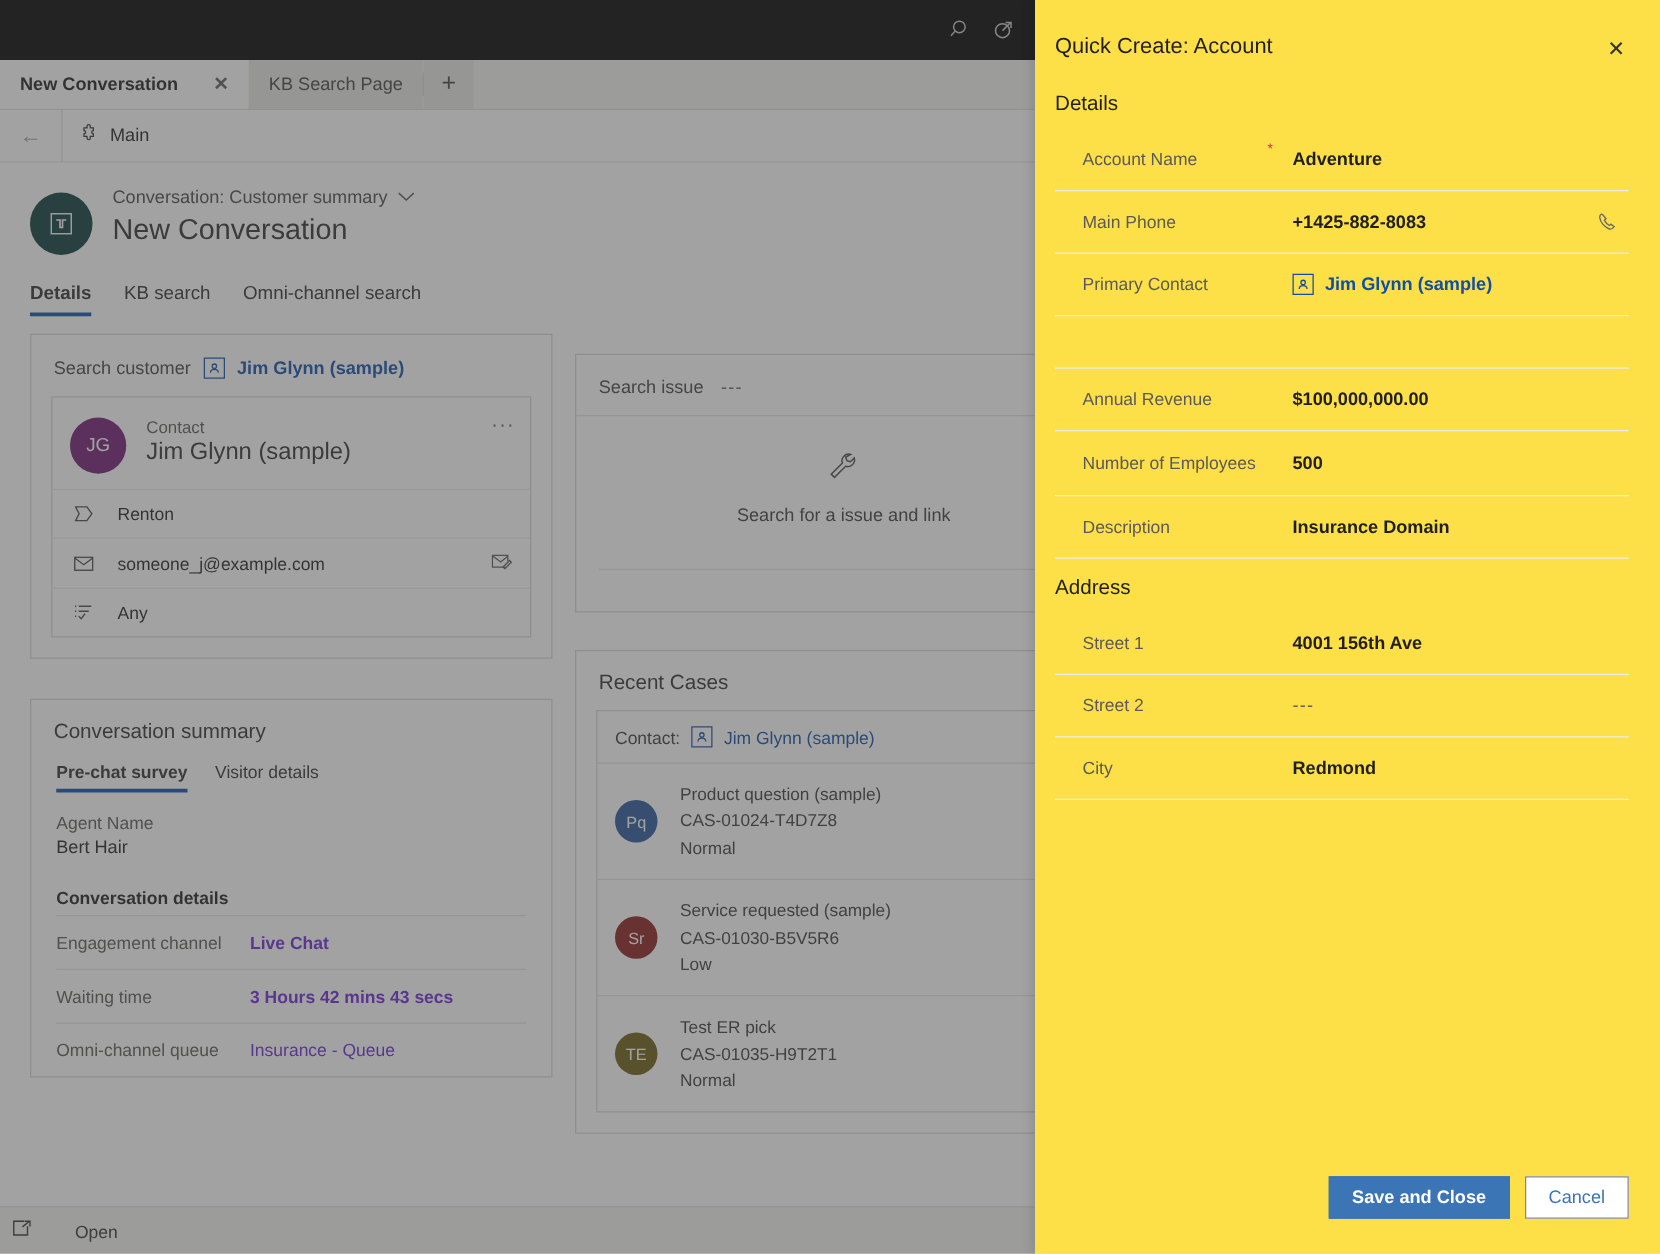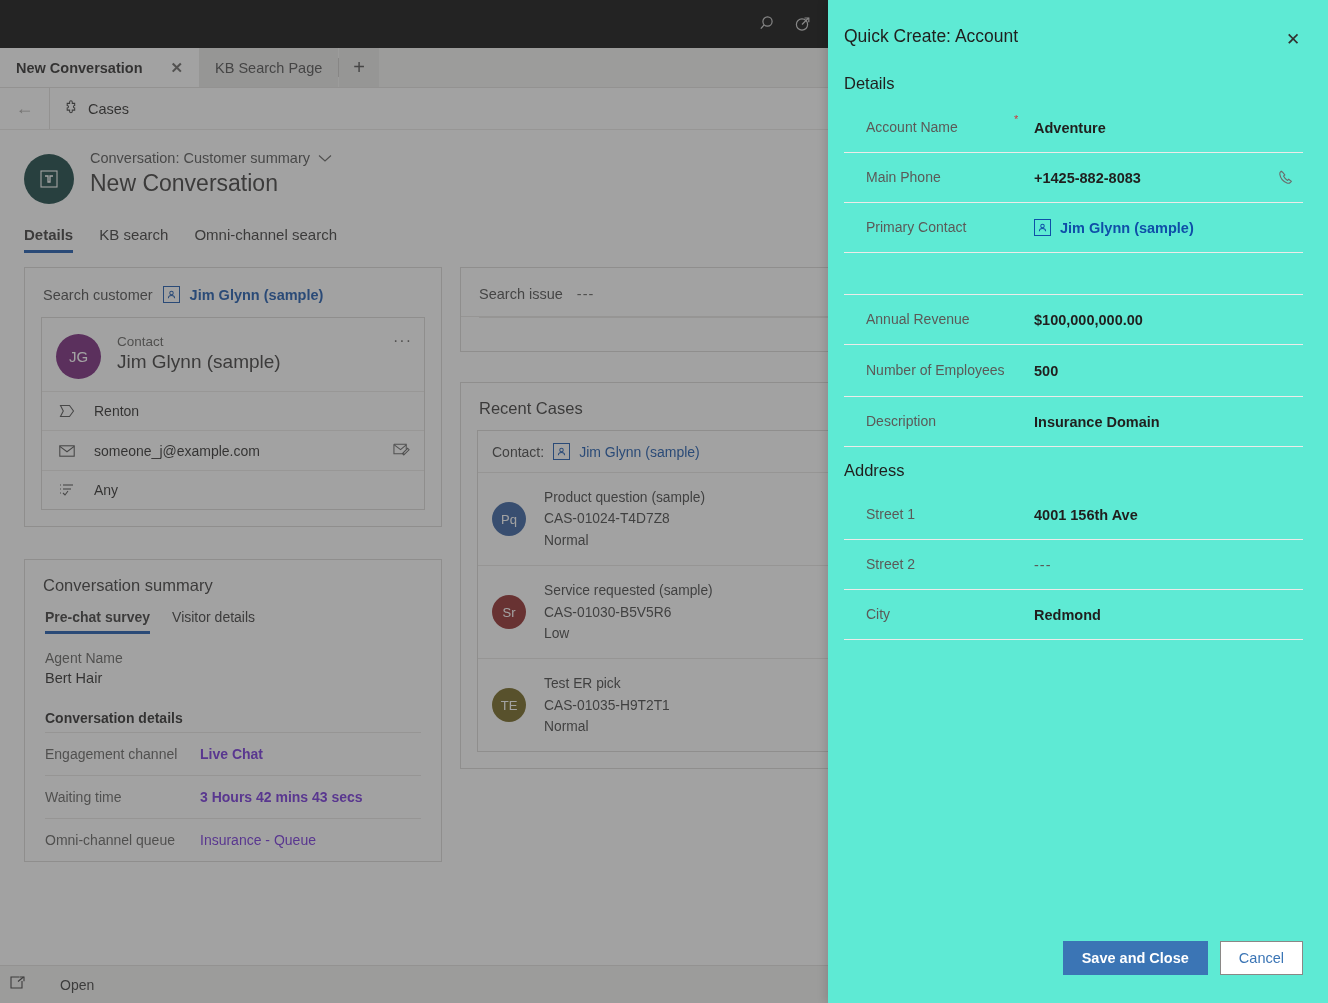--- a/index.html
+++ b/index.html
@@ -57,21 +57,21 @@
   .record-sub { font-size:14.5px; color:#4a4a4a; display:flex; align-items:center; gap:8px;}
   .record-title { font-size:23px; color:#323130; margin-top:4px; font-weight:400;}
 
   .tabs-row { display:flex; gap:26px; padding: 22px 0 0 24px; }
   .ftab { font-size:15px;color:#323130;padding-bottom:10px;position:relative;}
   .ftab.active { font-weight:600; }
   .ftab.active::after { content:""; position:absolute; left:0; right:0; bottom:0; height:3px; background:#0f4fa8; }
 
   .columns { display:flex; gap:18px; padding: 14px 0 0 24px; }
   .col-left { width: 418px; }
-  .col-mid { width: 430px; }
+  .col-mid { width: 430px; margin-top: 16px; }
 
   .card { border:1px solid #d8d6d4; background:#fff; }
 
   .search-line { display:flex; align-items:center; gap:10px; font-size:14.5px; color:#444; padding: 18px 18px 14px 18px; }
   .link { color:#0f4fa8; font-weight:600; }
   .link-plain { color:#0f4fa8; }
   .person-chip-icon { width:17px;height:17px;border:1.4px solid #0f4fa8;display:inline-flex;align-items:center;justify-content:center;color:#0f4fa8;font-size:10px;}
 
   .contact-card { border:1px solid #d8d6d4; margin: 0 16px 16px 16px; }
   .contact-head { display:flex; align-items:flex-start; gap:16px; padding:16px 14px 12px 14px; position:relative;}
@@ -112,21 +112,21 @@
   .cs-row .v.light { font-weight:400; }
 
   .statusbar { position:absolute; left:0; bottom:0; width:828px; height:38px; background:#f3f2f1; border-top:1px solid #e1dfdd; display:flex;align-items:center;gap:34px;padding-left:10px;font-size:14px;color:#333;}
 
   
   #scrim { position:absolute; left:0; top:0; width:828px; height:1003px; background:rgba(70,70,70,0.50); }
 
   
   #panel {
     position:absolute; right:0; top:0; width:500px; height:1003px;
-    background:#5eead4; box-shadow:-2px 0 9px rgba(0,0,0,0.14);
+    background:#fde047; box-shadow:-2px 0 9px rgba(0,0,0,0.14);
     display:flex; flex-direction:column;
   }
   .panel-head { display:flex; align-items:flex-start; justify-content:space-between; padding: 26px 22px 0 16px;}
   .panel-title { font-size:17.5px; color:#201f1e; font-weight:400;}
   .panel-close { width:26px;height:26px;display:flex;align-items:center;justify-content:center;color:#323130;font-size:17px;cursor:pointer;}
   .panel-body { flex:1; overflow:hidden; padding-top:16px;}
   .sec-title { font-size:16.5px;color:#201f1e;padding: 6px 0 10px 16px;}
   .frow { display:flex; align-items:center; margin-left:16px; margin-right:25px; border-bottom:1px solid #edebe9; min-height:50px; padding: 6px 0;}
   .frow.tall { min-height:52px; }
   .frow .flabel { width:170px; font-size:14px; color:#5b5a58; padding-left:22px; line-height:1.45;}
@@ -176,21 +176,21 @@
   </div>
 
   <div class="cmdbar">
     <div class="cmd-back-arrow">←</div>
     <div class="cmd-btn">
       <span>
         <svg width="15" height="15" viewBox="0 0 16 16" fill="none" stroke="#333" stroke-width="1.1">
           <path d="M6 2.2a1.4 1.4 0 1 1 2.8 0V3.6h2.6v2.2a1.4 1.4 0 1 0 0 2.8v2.2H8.8v1.4a1.4 1.4 0 1 1-2.8 0V10.8H3.4V8.6a1.4 1.4 0 1 0 0-2.8V3.6H6z"></path>
         </svg>
       </span>
-      <span>Cases</span>
+      <span>Main</span>
     </div>
   </div>
 
   <div class="record-header">
     <div class="record-avatar">
       <svg width="22" height="22" viewBox="0 0 22 22" fill="none" stroke="#ffffff" stroke-width="1.1">
         <rect x="3" y="3" width="16" height="16"></rect>
           <path d="M7 8h3v6h2V8h3" stroke-width="1.3"></path>
       </svg>
     </div>
@@ -301,20 +301,28 @@
         </div>
       </div>
     </div>
 
     <div class="col-mid">
       <div class="card">
         <div class="issue-head">
           <span>Search issue</span>
           <span style="letter-spacing:1px;color:#5b5a58;">---</span>
         </div>
+        <div class="issue-empty">
+          <span class="wicon">
+            <svg width="30" height="30" viewBox="0 0 30 30" fill="none" stroke="#4a4a4a" stroke-width="1.2">
+              <path d="M20.5 4.5a5.4 5.4 0 0 0-6.6 6.9L5 20.3l2.6 2.6 8.9-8.9a5.4 5.4 0 0 0 6.9-6.6l-3 3-2.9-.9-.9-2.9z"></path>
+            </svg>
+          </span>
+          <span>Search for a issue and link</span>
+        </div>
         <div class="issue-footline"></div>
       </div>
 
       <div class="card" style="margin-top:30px;">
         <div class="rc-title">Recent Cases</div>
         <div class="rc-inner">
           <div class="rc-contact">
             <span>Contact:</span>
             <span class="person-chip-icon">
               <svg width="11" height="11" viewBox="0 0 12 12" fill="none" stroke="#0f4fa8" stroke-width="1.1">

